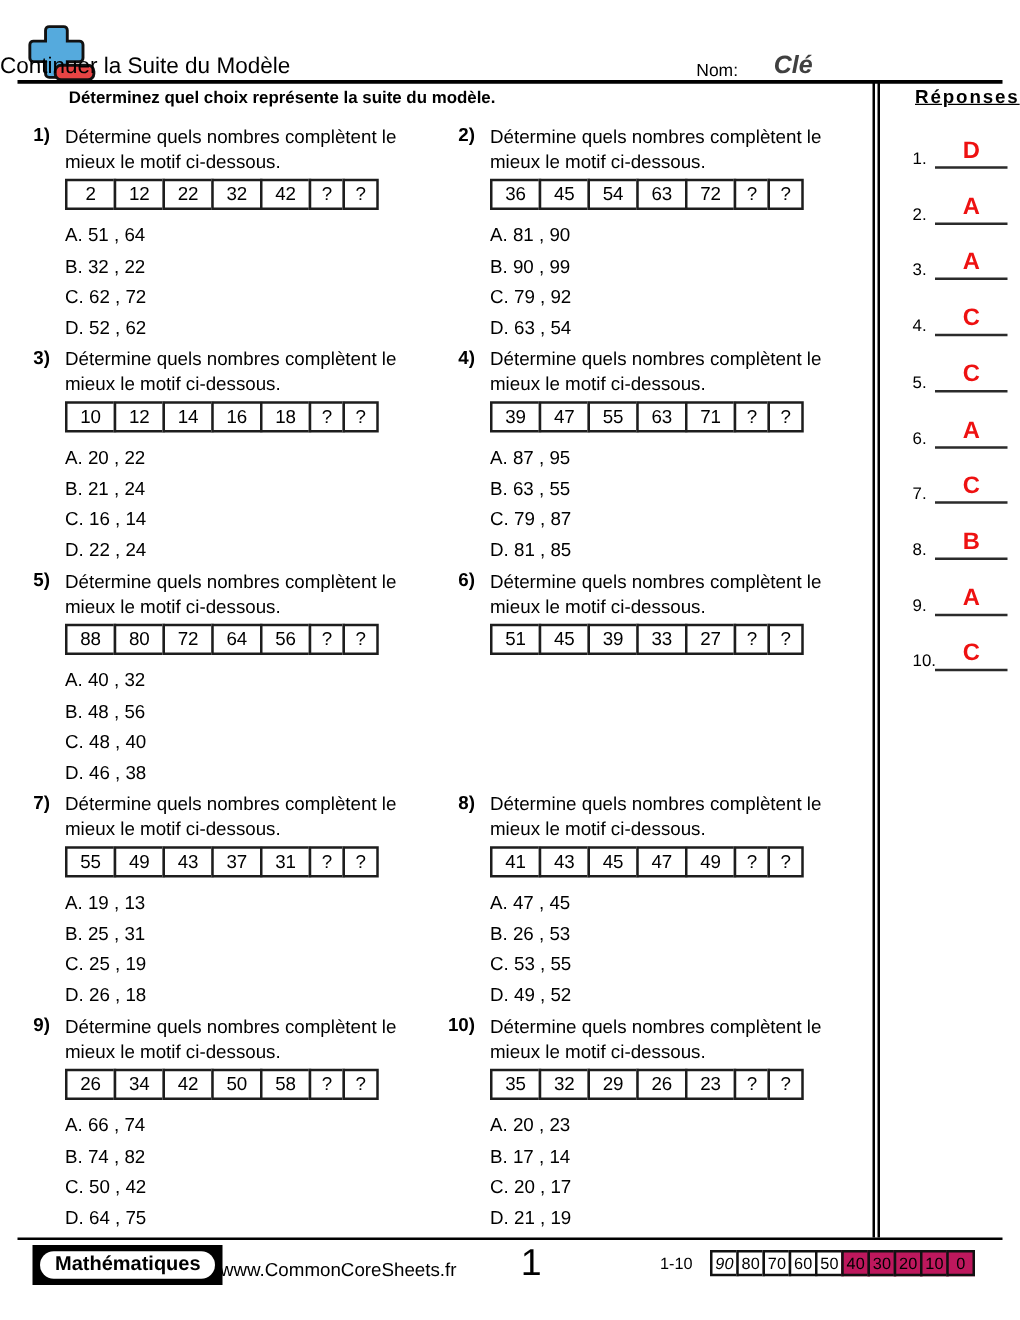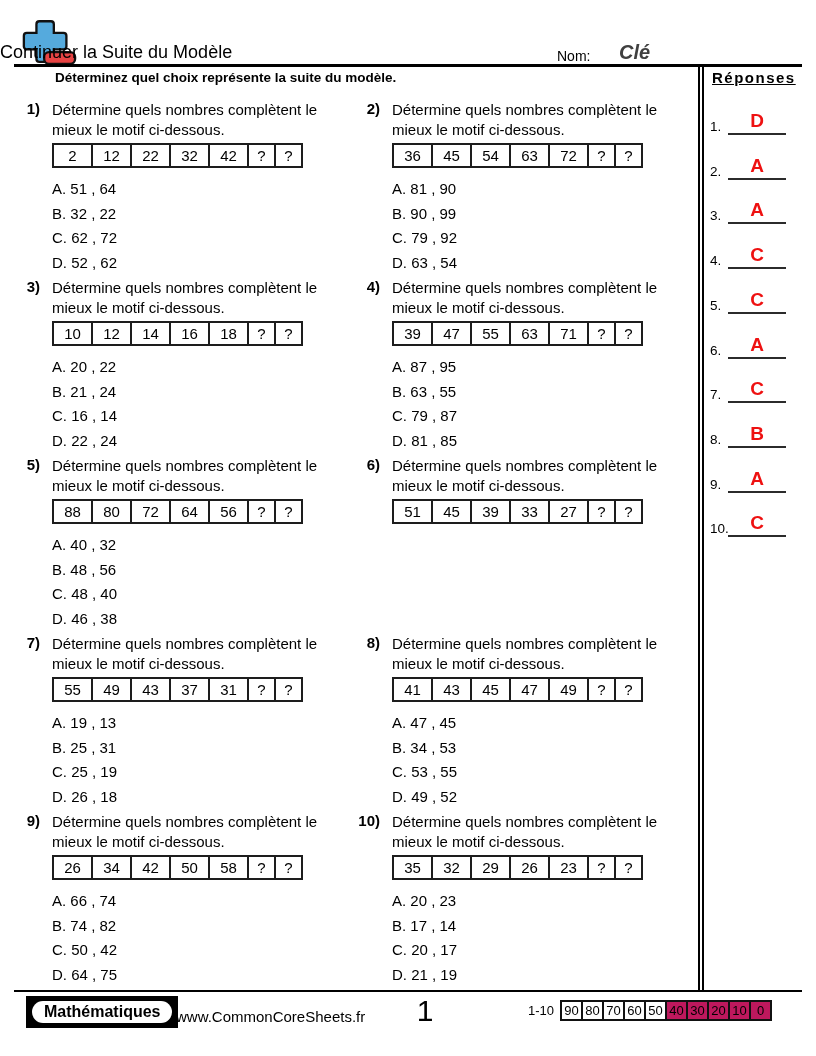--- a/index.html
+++ b/index.html
@@ -26,41 +26,41 @@
   .seq{display:flex;margin-top:3px;}
   .cell{height:21px;border:2px solid #1d1d1d;margin-left:-2px;display:flex;
         align-items:center;justify-content:center;font-size:15px;background:#fff;}
   .cell:first-child{margin-left:0;}
   .cell.num{width:37px;}
   .cell.q{width:25px;}
   .choices{margin-top:9px;}
   .choice{font-size:15px;line-height:24.6px;}
 
   
-  .answers{position:absolute;left:704px;top:0;width:93px;height:990px;}
+  .answers{position:absolute;left:724px;top:0;width:93px;height:990px;}
   .answers-title{position:absolute;left:8px;top:69px;font-size:15px;font-weight:bold;
                  text-decoration:underline;letter-spacing:1.5px;}
   .ans-item{position:absolute;left:0;width:112px;height:28px;}
   .ans-num{position:absolute;left:6px;bottom:1px;font-size:13.5px;}
   .ans-letter{position:absolute;left:24px;width:58px;bottom:0;text-align:center;
               font-size:19px;font-weight:bold;color:#ee1111;
               border-bottom:2.5px solid #2b2b2b;padding-bottom:1px;}
 
   
   .frule{position:absolute;left:14px;right:14px;top:990px;height:2px;background:#000;}
   .flogo{position:absolute;left:26px;top:996px;background:#000;padding:5px 6px;}
   .fpill{display:block;background:#fff;border-radius:15px;padding:2px 12px;
          font-weight:bold;font-size:16px;color:#000;white-space:nowrap;}
   .fsite{position:absolute;left:176px;top:1008px;font-size:15px;}
   .fpage{position:absolute;left:405px;top:994px;width:40px;text-align:center;font-size:30px;}
   .fscore{position:absolute;left:528px;top:1000px;display:flex;align-items:center;}
   .fscore-label{font-size:13px;margin-right:6px;}
   .score-cell{width:19px;height:17px;border:2px solid #111;margin-left:-2px;display:flex;
               align-items:center;justify-content:center;font-size:13px;background:#fff;}
-  .score-cell:first-of-type{margin-left:0;}
+  .score-cell:first-of-type{margin-left:8px;font-style:italic;}
   .score-cell.hl{background:#be185d;}
 </style>
 </head>
 <body>
 
 <div class="page">
 
   <svg class="logo" viewBox="0 0 60 48" xmlns="http://www.w3.org/2000/svg">
     <path d="M20,1 h12 a3,3 0 0 1 3,3 v9 h10 a3,3 0 0 1 3,3 v11 a3,3 0 0 1 -3,3 h-10 v10 a3,3 0 0 1 -3,3 h-12 a3,3 0 0 1 -3,-3 v-10 h-10 a3,3 0 0 1 -3,-3 v-11 a3,3 0 0 1 3,-3 h10 v-9 a3,3 0 0 1 3,-3 z" fill="#55aadd" stroke="#111" stroke-width="2.4"></path>
     <rect x="25" y="33" width="32" height="12" rx="5" fill="#e84444" stroke="#111" stroke-width="2.4"></rect>
@@ -221,21 +221,21 @@
             <div class="cell num">41</div>
             <div class="cell num">43</div>
             <div class="cell num">45</div>
             <div class="cell num">47</div>
             <div class="cell num">49</div>
             <div class="cell q">?</div>
             <div class="cell q">?</div>
           </div>
           <div class="choices">
             <div class="choice">A. 47 , 45</div>
-            <div class="choice">B. 34 , 53</div>
+            <div class="choice">B. 26 , 53</div>
             <div class="choice">C. 53 , 55</div>
             <div class="choice">D. 49 , 52</div>
           </div>
         </div>
       </div>
       <div class="problem" style="left: 28px; top: 812px;">
         <div class="pnum">9)</div>
         <div class="pbody">
           <div class="prompt">Détermine quels nombres complètent le<br>mieux le motif ci-dessous.</div>
           <div class="seq">

